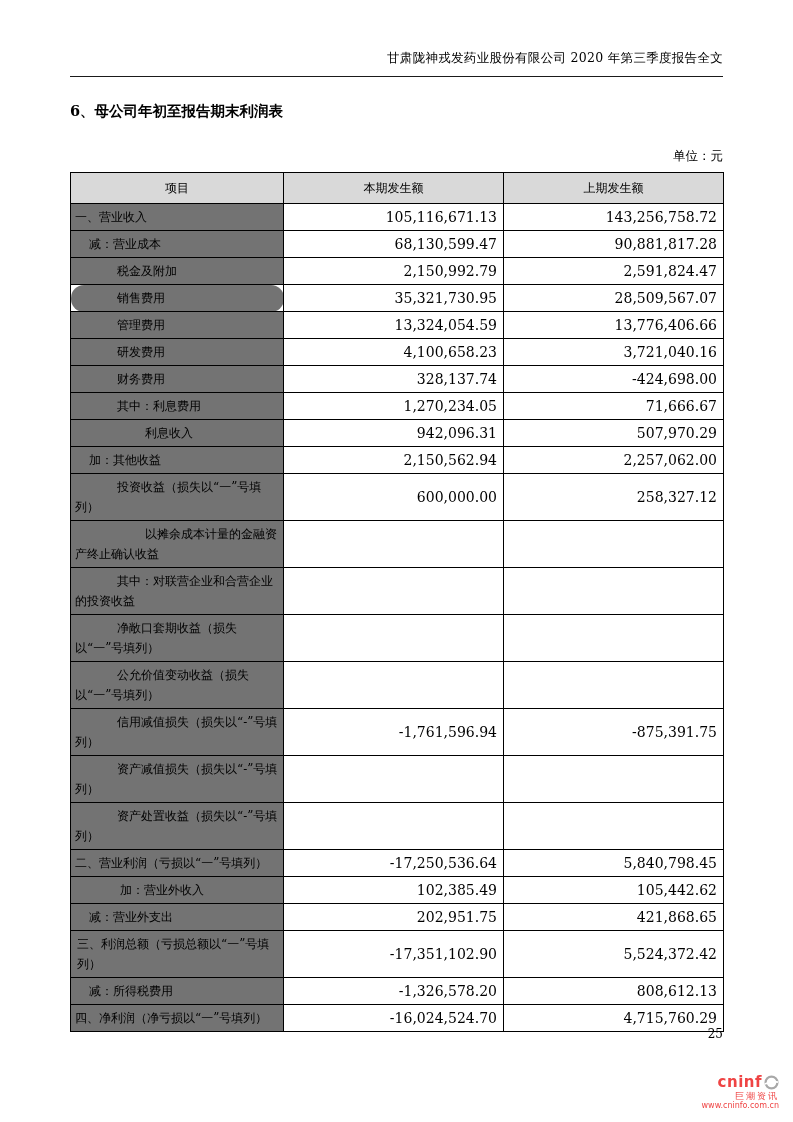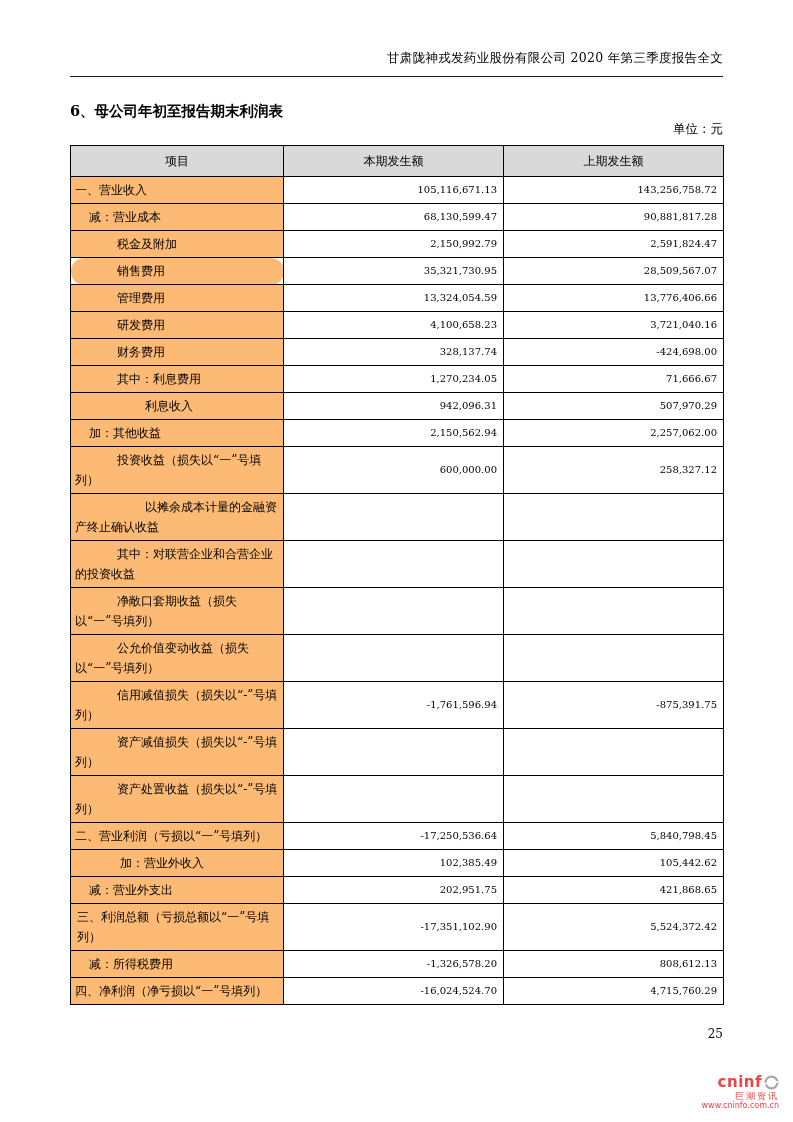--- a/index.html
+++ b/index.html
@@ -22,20 +22,21 @@
     border-bottom: 1.5px solid #1a1a1a;
   }
 
   .section-title {
     margin-top: 25px;
     font-size: 14.5px;
     font-weight: bold;
   }
 
   .unit-label {
+    margin-top: 27px;
     text-align: right;
     font-size: 12.5px;
   }
 
   table.statement {
     margin-top: 7px;
     border-collapse: collapse;
     table-layout: fixed;
     width: 653px;
   }
@@ -47,22 +48,22 @@
     word-break: break-all;
   }
   .statement th {
     background: #d9d9d9;
     height: 26px;
     text-align: center;
     padding: 2px 4px;
   }
   .statement td { line-height: 20px; padding: 3px 4px; }
   .statement tbody tr { height: 26px; }
-  td.item-cell { background: #fdba74; }
-  td.val-cell { text-align: right; padding-right: 6px; font-size: 10px; }
+  td.item-cell { background: #737373; }
+  td.val-cell { text-align: right; padding-right: 6px; font-size: 14px; }
 
   .page-number {
     position: absolute;
     top: 1027px; right: 70px;
     font-size: 12px;
   }
 
   .cninfo {
     position: absolute;
     top: 1074px; right: 14px;

